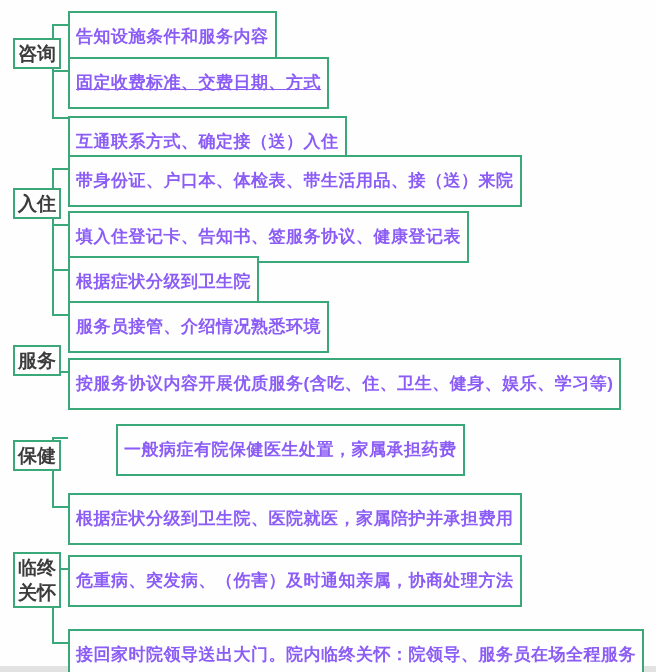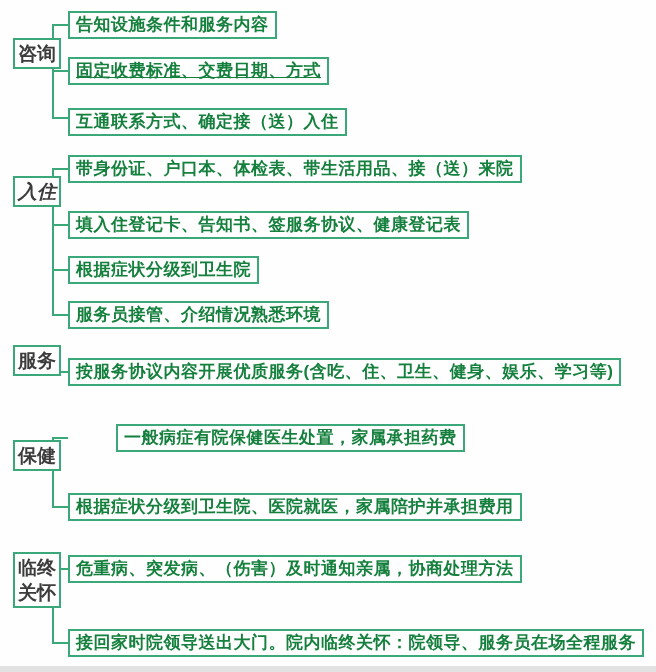--- a/index.html
+++ b/index.html
@@ -25,26 +25,26 @@
     text-align: center;
     padding: 1px 0;
     word-break: break-all;
     z-index: 2;
   }
   .branch-box {
     position: absolute;
     left: 68px;
     border: 2px solid #3BA879;
     background: #fefefe;
-    color: #15803d;
+    color: #8b5cf6;
     font-size: 17px;
     line-height: 20px;
     font-weight: 600;
     letter-spacing: 0.5px;
-    padding: 2px 6px;
+    padding: 14px 6px;
     white-space: nowrap;
     z-index: 2;
   }
   .hline, .vline {
     position: absolute;
     background: #3BA879;
     z-index: 1;
   }
   .hline { height: 2px; }
   .vline { width: 2px; }
@@ -62,23 +62,23 @@
 <div id="canvas">
 
   <div class="cat-box" style="top:38px;">咨询</div>
   <div class="hline" style="left:37px; top:64px; width:17px;"></div>
   <div class="vline" style="left:52px; top:24px; height:95px;"></div>
   <div class="hline" style="left:52px; top:24px; width:16px;"></div>
   <div class="hline" style="left:52px; top:70px; width:16px;"></div>
   <div class="hline" style="left:52px; top:117px; width:16px;"></div>
   <div class="branch-box" style="top:11px;">告知设施条件和服务内容</div>
   <div class="branch-box" style="top:57px;text-decoration:underline;">固定收费标准、交费日期、方式</div>
-  <div class="branch-box" style="top:108px;">互通联系方式、确定接（送）入住</div>
+  <div class="branch-box" style="top:116px;">互通联系方式、确定接（送）入住</div>
 
-  <div class="cat-box" style="top:176px;font-style:italic;">入住</div>
+  <div class="cat-box" style="top:188px;">入住</div>
   <div class="hline" style="left:37px; top:203px; width:17px;"></div>
   <div class="vline" style="left:52px; top:168px; height:148px;"></div>
   <div class="hline" style="left:52px; top:168px; width:16px;"></div>
   <div class="hline" style="left:52px; top:224px; width:16px;"></div>
   <div class="hline" style="left:52px; top:269px; width:16px;"></div>
   <div class="hline" style="left:52px; top:314px; width:16px;"></div>
   <div class="branch-box" style="top:155px;">带身份证、户口本、体检表、带生活用品、接（送）来院</div>
   <div class="branch-box" style="top:211px;">填入住登记卡、告知书、签服务协议、健康登记表</div>
   <div class="branch-box" style="top:256px;">根据症状分级到卫生院</div>
   <div class="branch-box" style="top:301px;">服务员接管、介绍情况熟悉环境</div>

